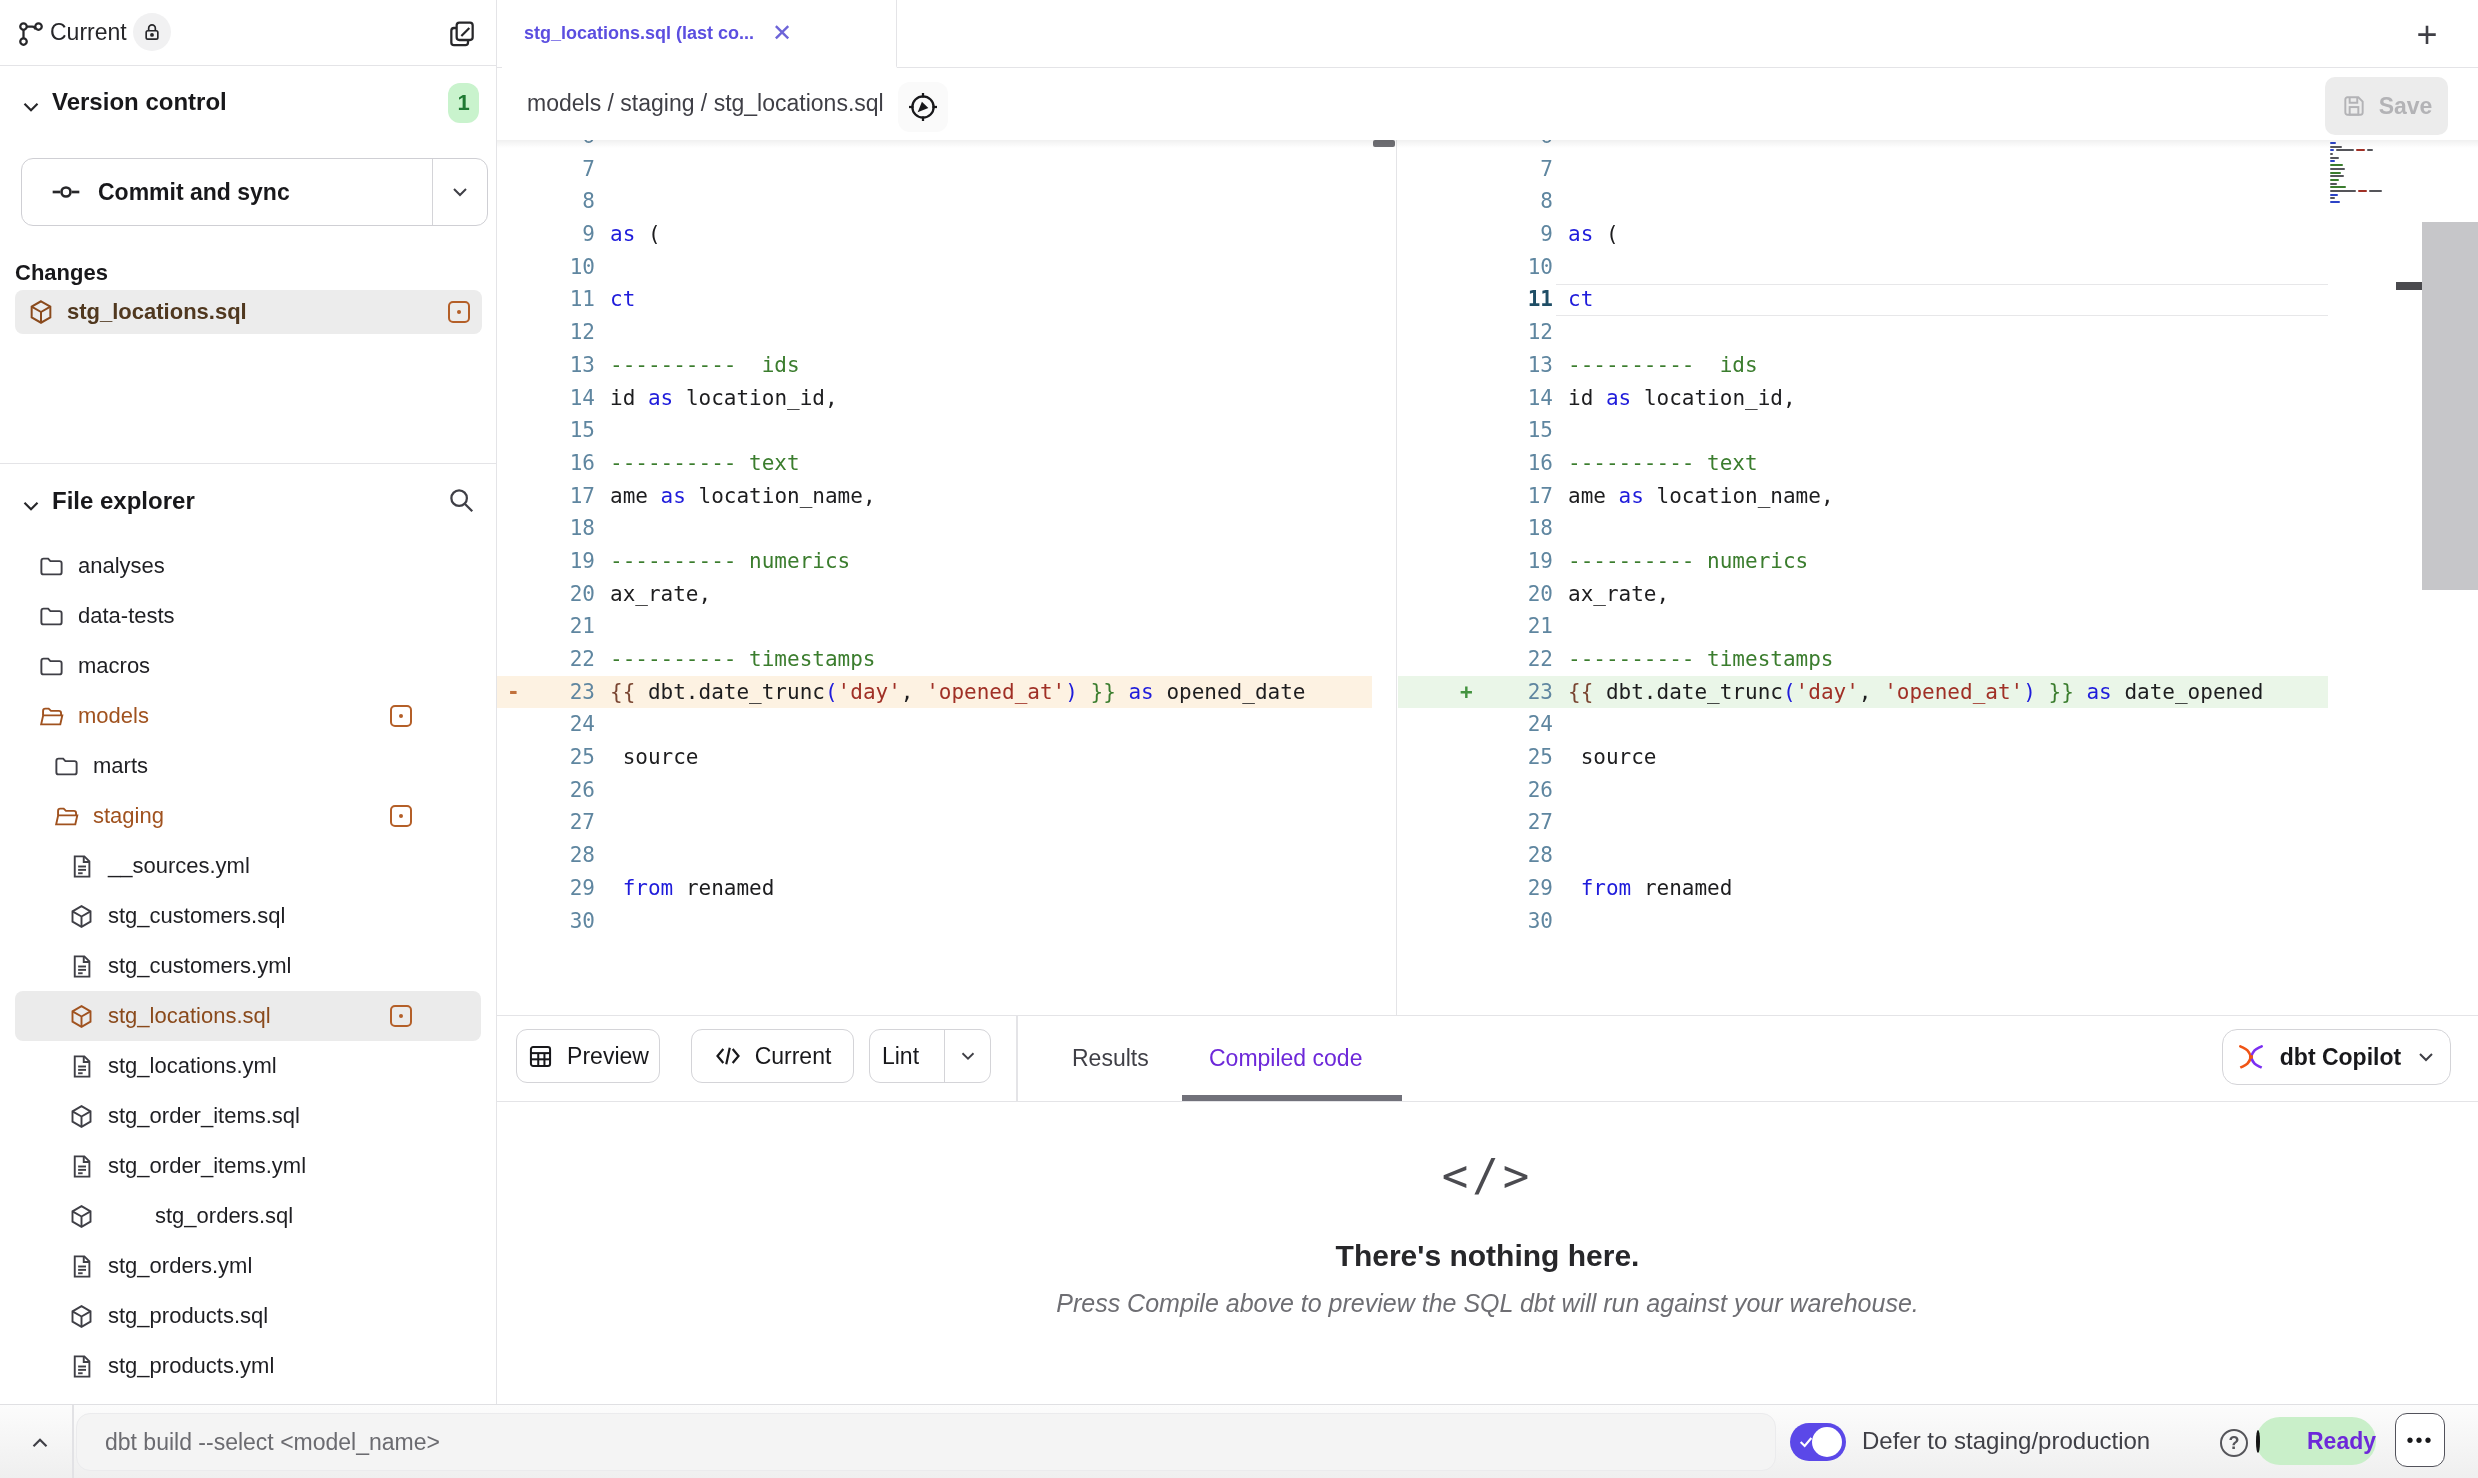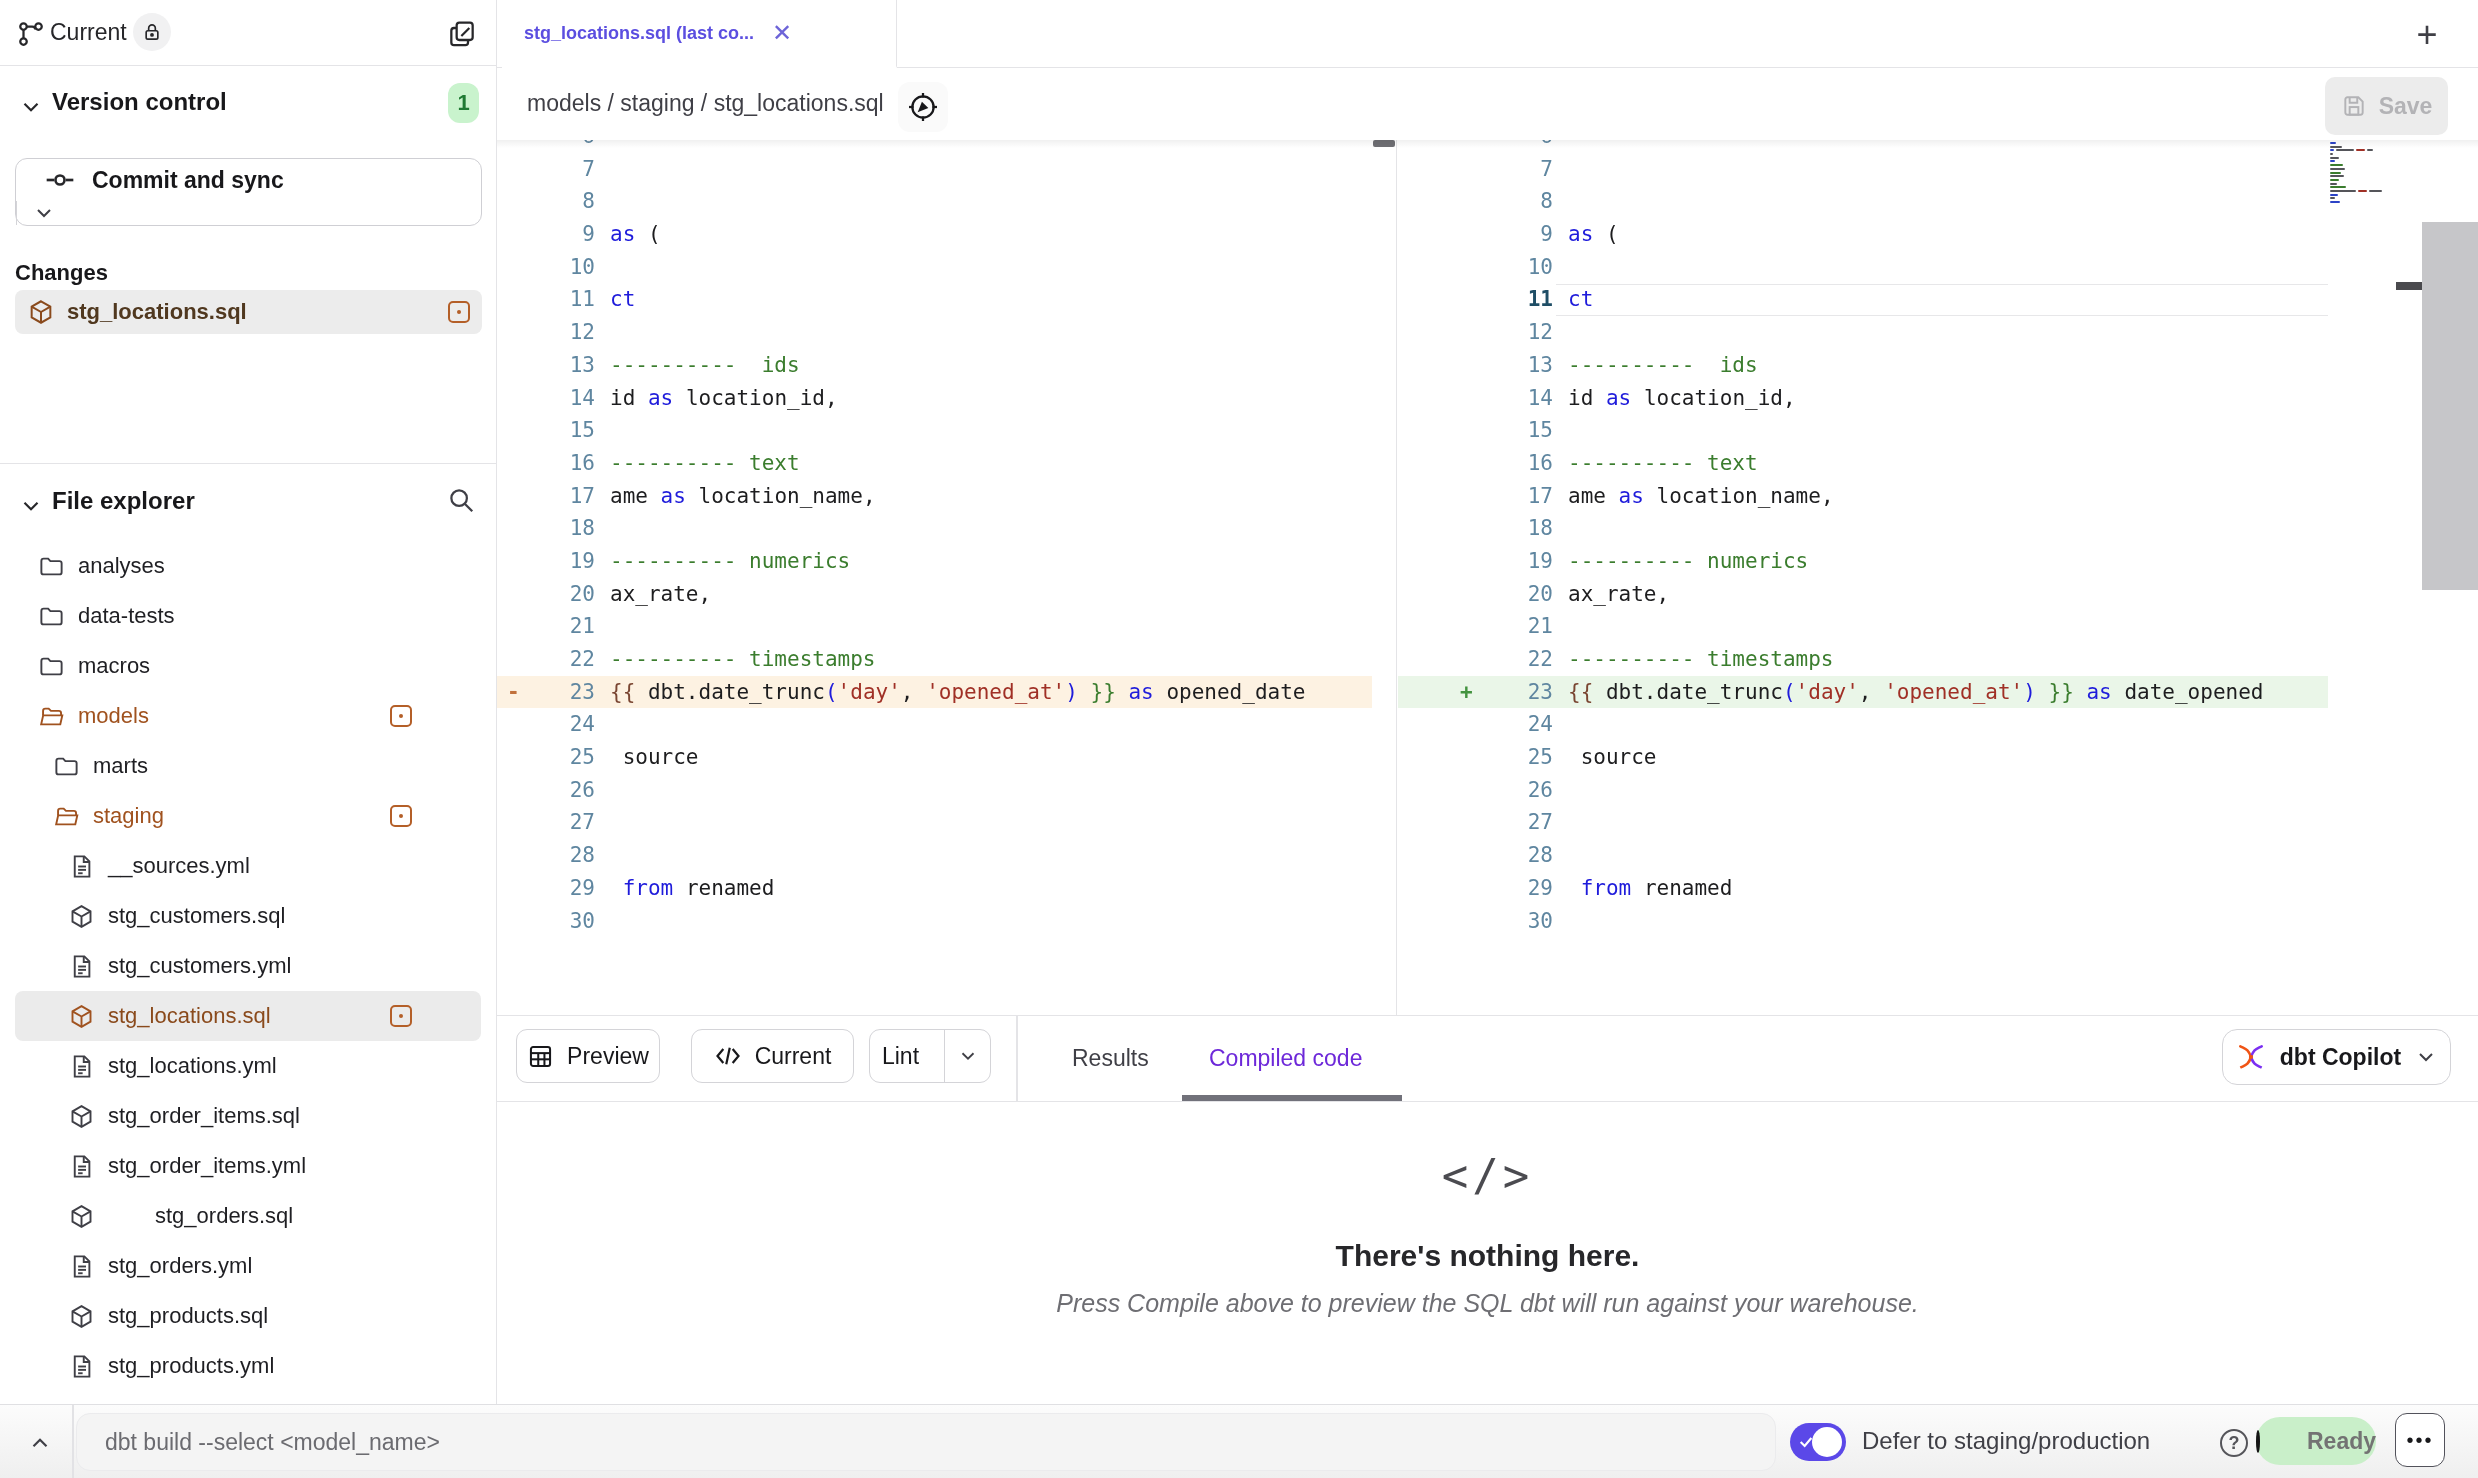--- a/index.html
+++ b/index.html
@@ -16,21 +16,21 @@
   .branch-icon { position:absolute; left:16px; top:19px; }
   .branch-label { position:absolute; left:50px; top:19px; font-size:23px; color:#27272a; }
   .lock-badge { position:absolute; left:133px; top:13px; width:38px; height:38px; border-radius:50%; background:#f1f1f2; display:flex; align-items:center; justify-content:center; }
   .copy-btn { position:absolute; right:18px; top:18px; width:32px; height:32px; cursor:pointer; }
 
   .vc-header { position:absolute; left:0; top:80px; width:100%; height:50px; }
   .vc-chevron { position:absolute; left:18px; top:14px; }
   .vc-title { position:absolute; left:52px; top:8px; font-size:24px; font-weight:700; color:#18181b; }
   .vc-badge { position:absolute; right:17px; top:3px; width:31px; height:40px; border-radius:12px; background:#c9f3cd; color:#1f7a33; font-size:22px; font-weight:600; display:flex; align-items:center; justify-content:center; }
 
-  .commit-split { position:absolute; left:15px; top:158px; width:467px; height:68px; border:1.5px solid #cfcfd4; border-radius:12px; background:#fff; display:flex;flex-direction:column; }
+  .commit-split { position:absolute; left:21px; top:158px; width:467px; height:68px; border:1.5px solid #cfcfd4; border-radius:12px; background:#fff; display:flex; }
   .commit-main { flex:1; display:flex; align-items:center; gap:16px; padding-left:28px; cursor:pointer; }
   .commit-label { font-size:23px; font-weight:700; color:#18181b; }
   .commit-caret { width:55px; border-left:1.5px solid #d4d4d8; display:flex; align-items:center; justify-content:center; cursor:pointer; }
 
   .changes-label { position:absolute; left:15px; top:260px; font-size:22px; font-weight:700; color:#18181b; }
   .changes-row { position:absolute; left:15px; top:290px; width:467px; height:44px; background:#ececec; border-radius:8px; display:flex; align-items:center; padding-left:12px; gap:12px; cursor:pointer; }
   .changes-row .lbl { font-size:22px; font-weight:600; color:#50381f; }
 
   .fe-section { position:absolute; left:0; top:463px; width:100%; border-top:1.5px solid #e4e4e7; }
   .fe-header { position:relative; height:77px; }
@@ -124,21 +124,21 @@
   .sb-vline { position:absolute; left:72px; top:0; width:1.5px; height:100%; background:#e2e2e5; }
   .cmd-input { position:absolute; left:76px; top:8px; width:1700px; height:58px; border-radius:14px; background:#f4f4f4; border:1px solid #ebebed; display:flex; align-items:center; padding-left:28px; cursor:text; }
   .cmd-placeholder { font-size:23px; color:#6b6b70; }
   .defer-toggle { position:absolute; left:1790px; top:18px; width:56px; height:38px; border-radius:19px; background:#5b48e8; cursor:pointer; }
   .defer-toggle .knob { position:absolute; right:4px; top:4px; width:30px; height:30px; border-radius:50%; background:#fff; }
   .defer-toggle svg { position:absolute; left:7px; top:11px; }
   .defer-label { position:absolute; left:1862px; top:22px; font-size:24px; color:#3f3f46; }
   .help-circle { position:absolute; left:2220px; top:24px; width:28px; height:28px; border:2px solid #55555a; border-radius:50%; color:#55555a; font-size:18px; font-weight:700; display:flex; align-items:center; justify-content:center; cursor:pointer; }
   .ready-pill { position:absolute; left:2256px; top:12px; width:120px; height:48px; border-radius:24px; background:#c9efc9; display:flex; align-items:center; justify-content:center; gap:11px; }
   .ready-dot { width:23px; height:23px; border:2.5px solid #141414; border-radius:50%; }
-  .ready-label { font-size:23px; font-weight:700; color:#737373;margin-left:36px; }
+  .ready-label { font-size:23px; font-weight:700; color:#6d28d9;margin-left:36px; }
   .more-btn { position:absolute; left:2395px; top:8px; width:50px; height:54px; border:1.5px solid #52525b; border-radius:12px; background:#fff; display:flex; align-items:center; justify-content:center; font-size:20px; letter-spacing:2px; color:#18181b; cursor:pointer; }
 </style>
 </head>
 <body>
 
 <div id="app">
 
   <div class="sidebar">
     <div class="branch-row">
       <span class="branch-icon">

